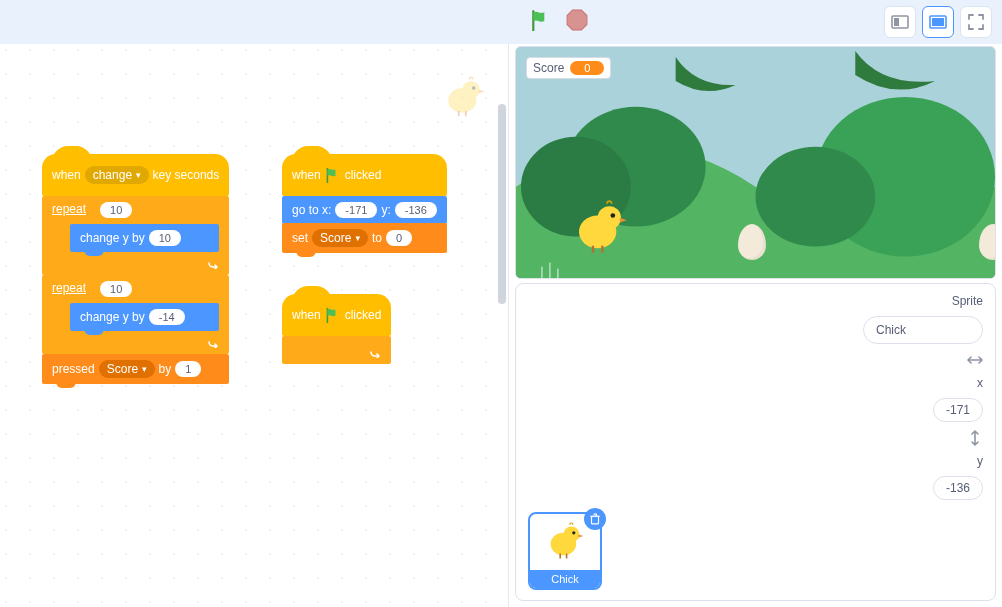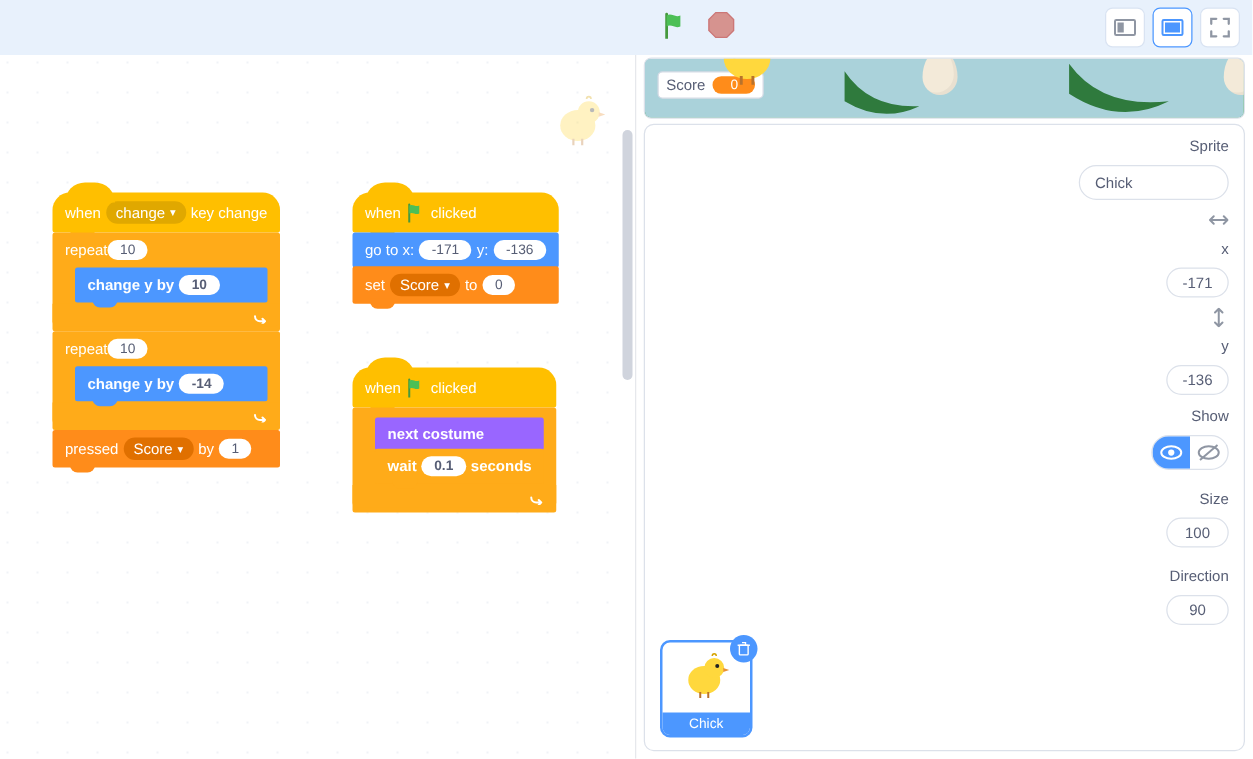--- a/index.html
+++ b/index.html
@@ -20,27 +20,27 @@
   .scriptarea { flex:1; position:relative; background:#fff; border-right:1px solid #e6e8ec; overflow:hidden;
     background-image: radial-gradient(#f0f3f7 1px, transparent 1px); background-size: 24px 24px;  background-position:-6px -6px;}
   .watermark { position:absolute; top:30px; right:22px; opacity:0.9; }
   .watermark svg { width:44px; height:44px; }
 
   .stack { position:absolute; font-size:12px; color:#fff; }
   .stack > .blk:first-child { border-top-left-radius:4px; }
   .stack .blk { margin-bottom:-1px; }
 
   
-  .hat { height:32px; padding:8px 10px 8px 10px; border-radius:14px 14px 2px 2px; display:flex; align-items:center; gap:4px; position:relative; }
+  .hat { height:42px; padding:8px 10px 8px 10px; border-radius:14px 14px 2px 2px; display:flex; align-items:center; gap:4px; position:relative; }
   .hat::before { content:""; position:absolute; top:-8px; left:10px; width:40px; height:16px; border-radius:16px 16px 0 0; background:inherit; }
   .blk { padding:6px 10px; border-radius:2px; display:flex; align-items:center; gap:4px; white-space:nowrap; position:relative; }
   .notch::after { content:""; position:absolute; left:14px; bottom:-4px; width:20px; height:8px; background:inherit; border-radius:0 0 6px 6px; }
   .c-block { padding:6px 10px 4px 10px; border-radius:2px; position:relative; }
-  .c-block .c-head { display:flex; align-items:center; gap:0; padding-bottom:4px; }
-  .c-block .c-body { margin-left:8px; background:transparent; padding:2px 0; min-height:26px;font-weight:bold; }
+  .c-block .c-head { display:flex; align-items:flex-start; gap:14px; padding-bottom:4px;text-decoration:underline; }
+  .c-block .c-body { margin-left:18px; background:transparent; padding:2px 0; min-height:26px; }
   .c-block .c-foot { height:18px; margin-left:-10px; margin-right:-10px; padding-right:8px; display:flex; align-items:center; justify-content:flex-end; border-radius:0 0 4px 4px; }
   .c-foot svg { width:14px; height:14px; }
 
   .evnt { background:#ffbf00; }      
   .snd  { background:#cf63cf; }      
   .ctrl { background:#ffab19; }      
   .motn { background:#4c97ff; }      
   .data { background:#ff8c1a; }      
   .look { background:#9966ff; }      
 
@@ -186,21 +186,21 @@
           <use href="#chick"></use>
         </svg></div>
     <div class="scrollbar"></div>
 
     <div class="stack" style="left:42px; top:110px;">
       <div class="hat evnt notch">
         <span>when</span>
         <span class="menu event">
             <span>change</span>
           </span>
-        <span>key change</span>
+        <span>key seconds</span>
       </div>
       <div class="c-block ctrl">
         <div class="c-head">
             <span>repeat</span>
             <span class="pill">10</span>
           </div>
         <div class="c-body">
           <div class="blk motn notch">
             <span>change y by</span>
             <span class="pill">10</span>
@@ -269,30 +269,20 @@
       <div class="hat evnt notch">
         <span>when</span>
         <span class="flagico">
             <svg viewBox="0 0 20 20">
               <use href="#flag"></use>
             </svg>
           </span>
         <span>clicked</span>
       </div>
       <div class="c-block ctrl">
-        <div class="c-body">
-          <div class="blk look notch">
-            <span>next costume</span>
-          </div>
-          <div class="blk ctrl notch">
-            <span>wait</span>
-            <span class="pill">0.1</span>
-            <span>seconds</span>
-          </div>
-        </div>
         <div class="c-foot ctrl">
             <svg viewBox="0 0 14 14">
               <use href="#looparrow"></use>
             </svg>
           </div>
       </div>
     </div>
   </div>
 
   <div class="rightcol">
@@ -339,41 +329,20 @@
           <span class="lbl">x</span>
           <span class="field">-171</span>
           <span class="twoway">
               <svg width="16" height="16" viewBox="0 0 16 16">
                 <use href="#arrows-v"></use>
               </svg>
             </span>
           <span class="lbl">y</span>
           <span class="field">-136</span>
         </div>
-        <div class="row">
-          <span class="lbl">Show</span>
-          <span class="toggle-group">
-            <span class="tg active">
-                <svg width="20" height="16" viewBox="0 0 20 16">
-                  <use href="#eye"></use>
-                </svg>
-              </span>
-            <span class="tg">
-                <svg width="20" height="16" viewBox="0 0 20 16">
-                  <use href="#eye-off"></use>
-                </svg>
-              </span>
-          </span>
-          <span style="flex:.4"></span>
-          <span class="lbl">Size</span>
-          <span class="field">100</span>
-          <span style="flex:.4"></span>
-          <span class="lbl">Direction</span>
-          <span class="field">90</span>
-        </div>
 
         <div class="spritelist">
           <div class="sprite-card selected">
             <span class="close">
                 <svg width="14" height="14" viewBox="0 0 20 20" style="color:#fff">
                   <use href="#trash"></use>
                 </svg>
               </span>
             <div class="thumb">
                 <svg width="40" height="40" viewBox="0 0 48 50">

